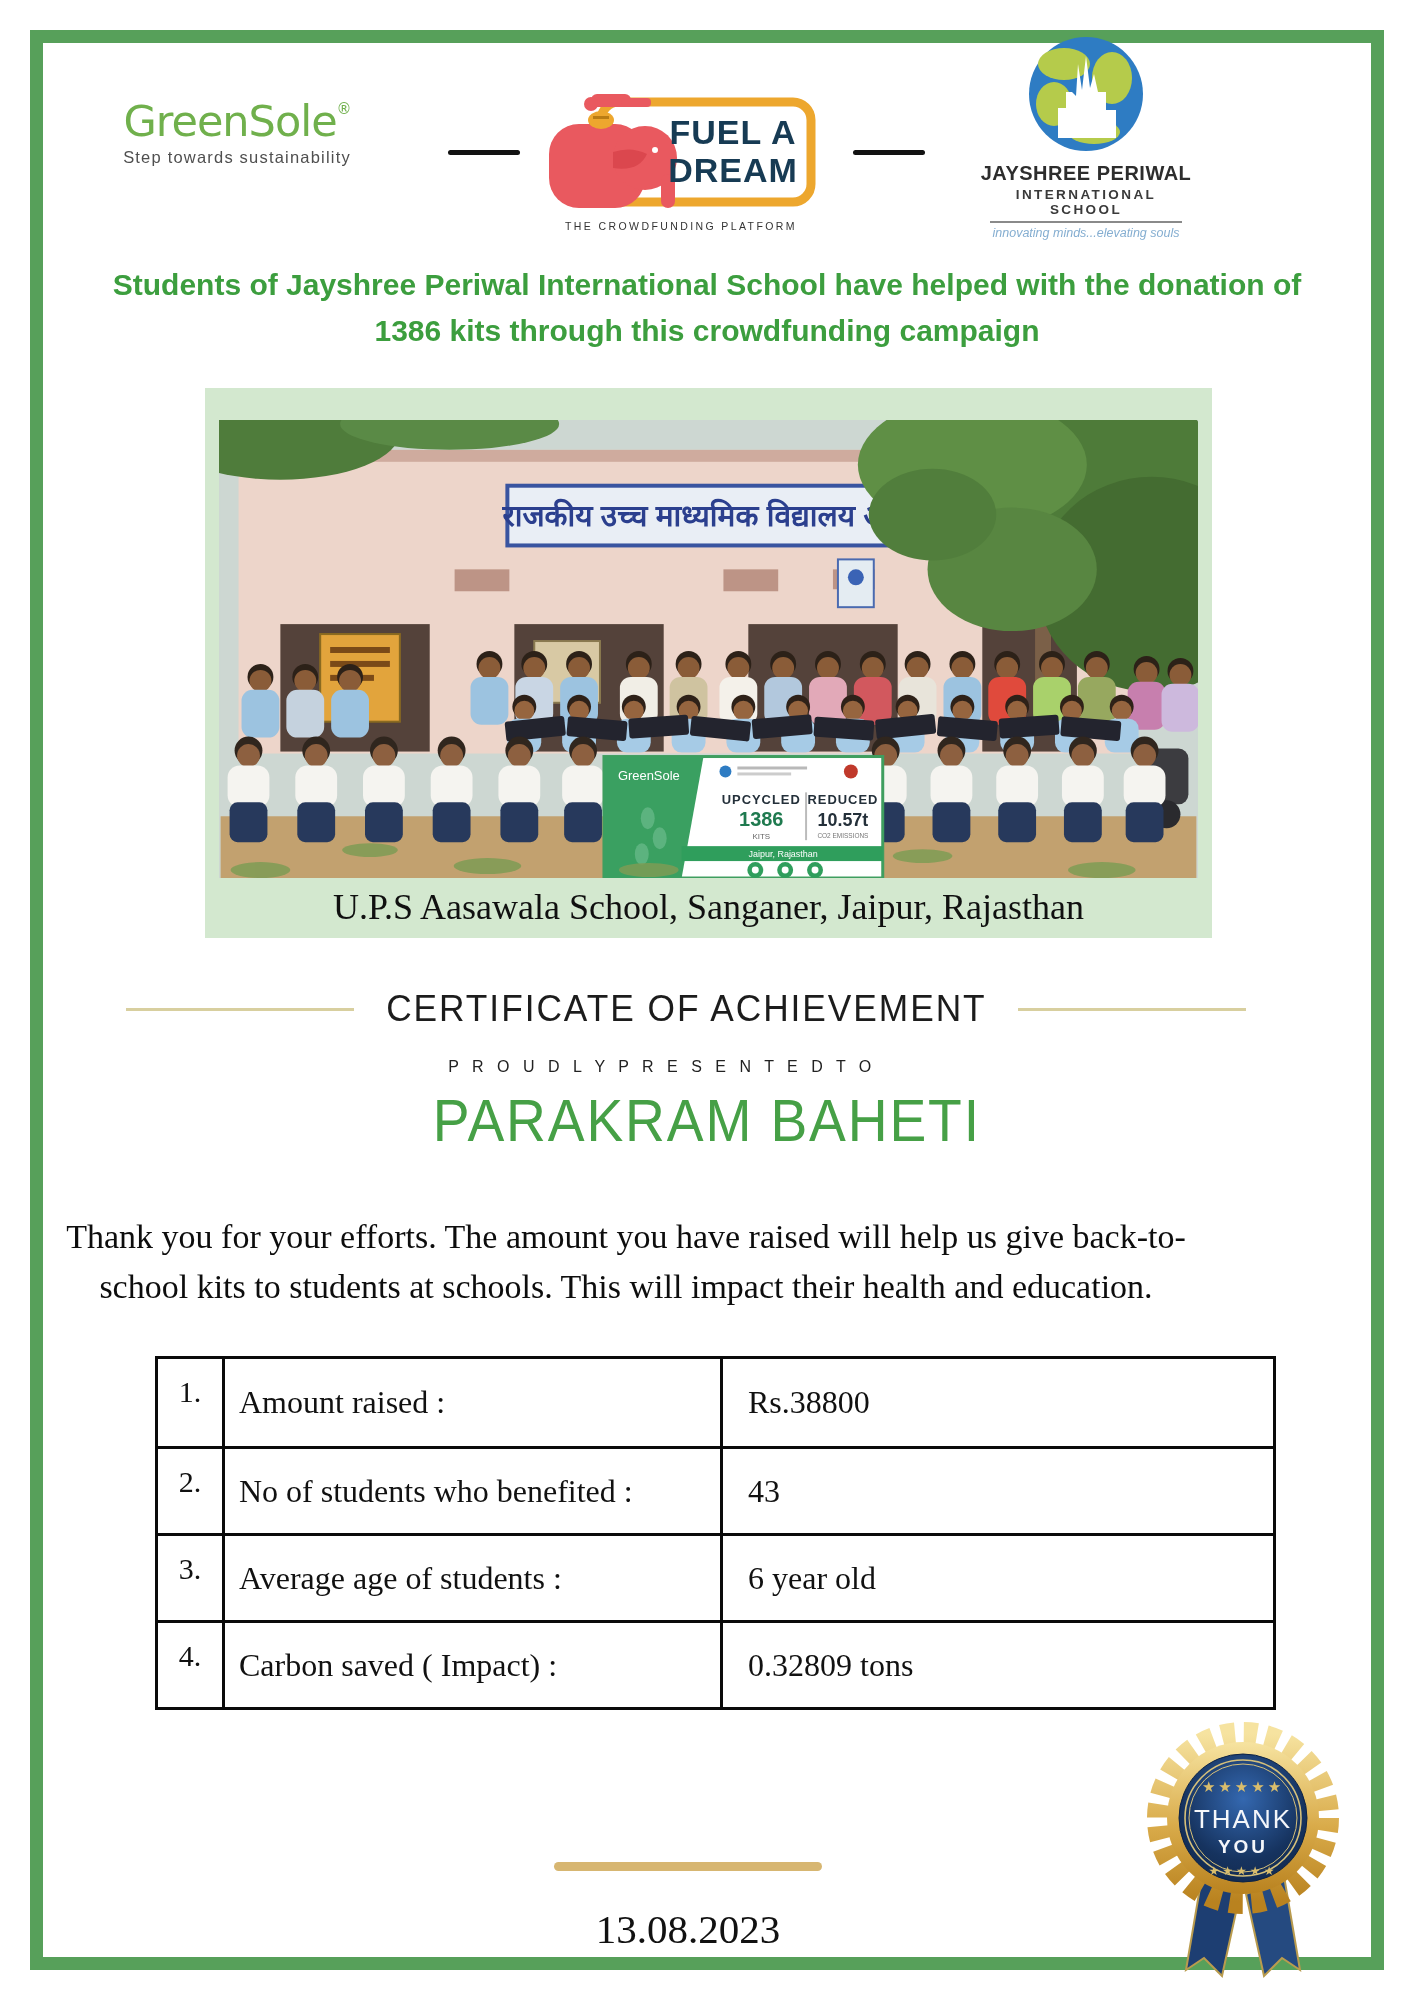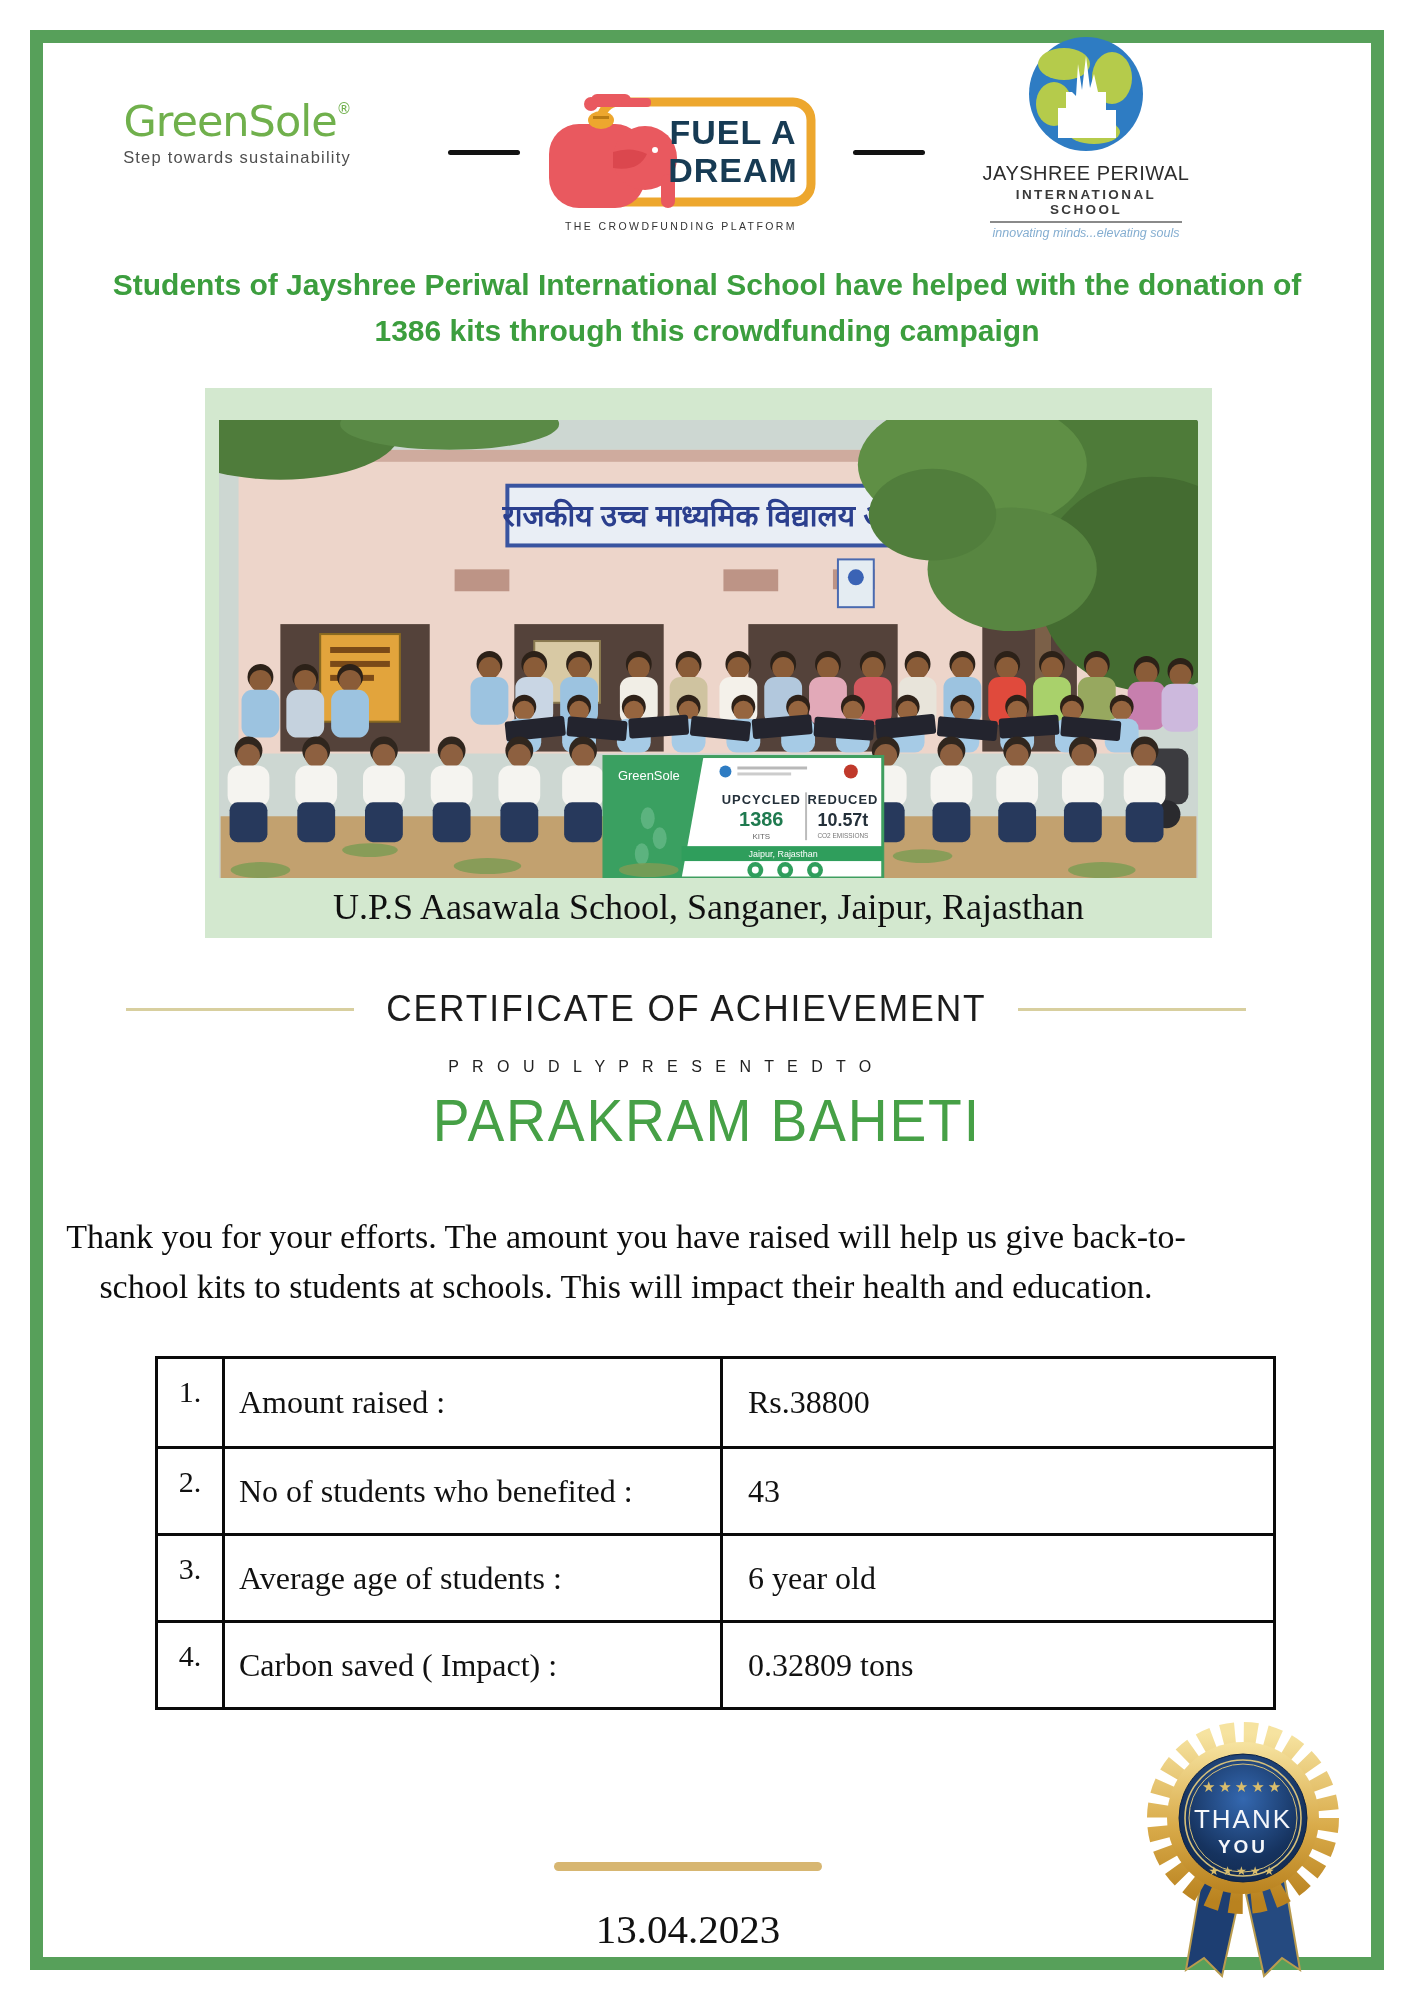--- a/index.html
+++ b/index.html
@@ -15,21 +15,21 @@
   .gs{left:112px;top:86px;width:250px;z-index:2;text-align:center;}
   .gs-name{font-family:"DejaVu Sans",sans-serif;font-size:43px;color:#70b04c;letter-spacing:-1px;line-height:46px;}
   .gs-reg{font-size:15px;vertical-align:22px;color:#70b04c;}
   .gs-tag{margin-top:4px;font-size:16.5px;color:#4f4f4f;letter-spacing:1.2px;}
   .dash{width:72px;height:5px;background:#121212;border-radius:3px;z-index:2;}
   .dash1{left:448px;top:150px;}
   .dash2{left:853px;top:150px;}
   .fad{left:543px;top:92px;width:276px;z-index:2;text-align:center;}
   .fad-tag{margin-top:2px;font-size:10.5px;letter-spacing:2.4px;color:#333;}
   .jpis{left:980px;top:34px;width:212px;z-index:2;text-align:center;}
-  .jpis-l1{font-size:20px;font-weight:normal;color:#2d2d2d;letter-spacing:.5px;margin-top:2px;}
+  .jpis-l1{font-size:20px;font-weight:bold;color:#2d2d2d;letter-spacing:.5px;margin-top:2px;}
   .jpis-l2{font-size:13.5px;font-weight:bold;color:#3a3a3a;letter-spacing:2.4px;margin-top:2px;}
   .jpis-rule{height:2px;background:#8a8a8a;margin:4px 10px 3px 10px;}
   .jpis-tag{font-size:12.5px;font-style:italic;color:#85aed1;}
 
   
   .headline{left:0;top:262px;width:1414px;text-align:center;z-index:2;
     font-size:30px;font-weight:bold;color:#3c9e3e;line-height:46px;}
 
   
   .photo-card{left:205px;top:388px;width:1007px;height:550px;background:#d3e8cf;z-index:2;}
@@ -357,13 +357,13 @@
     <circle cx="103" cy="100" r="58" fill="none" stroke="#d6c07a" stroke-width="1.6"></circle>
     <circle cx="103" cy="100" r="54" fill="none" stroke="#d6c07a" stroke-width="1"></circle>
     <text x="103" y="74" text-anchor="middle" font-family="Liberation Sans,sans-serif" font-size="15" letter-spacing="3" fill="#d9bd6c">★★★★★</text>
     <text x="103" y="110" text-anchor="middle" font-family="Liberation Sans,sans-serif" font-size="26" letter-spacing="2" fill="#f4f6fa">THANK</text>
     <text x="103" y="135" text-anchor="middle" font-family="Liberation Sans,sans-serif" font-size="19" font-weight="bold" letter-spacing="3" fill="#f4f6fa">YOU</text>
     <text x="103" y="157" text-anchor="middle" font-family="Liberation Sans,sans-serif" font-size="12" letter-spacing="3" fill="#d9bd6c">★★★★★</text>
   </svg>
 </div>
 
 <div class="abs gold-line"></div>
-<div class="abs date">13.04.2023</div>
+<div class="abs date">13.08.2023</div>
 
 </body></html>

